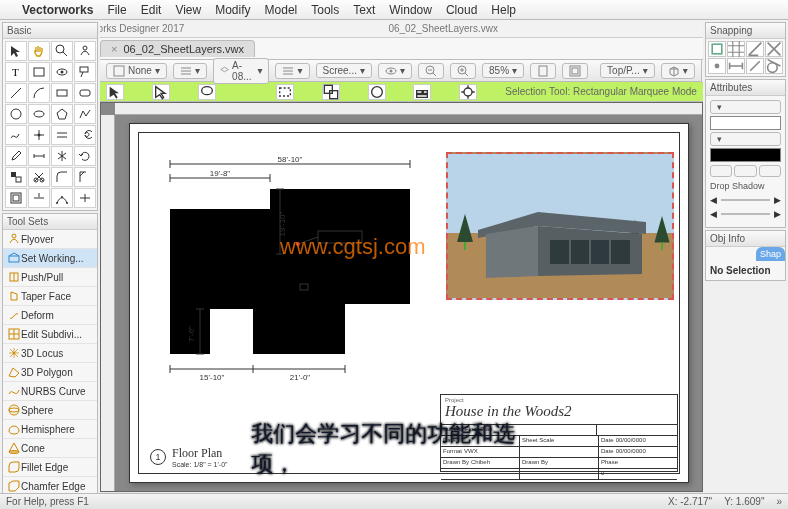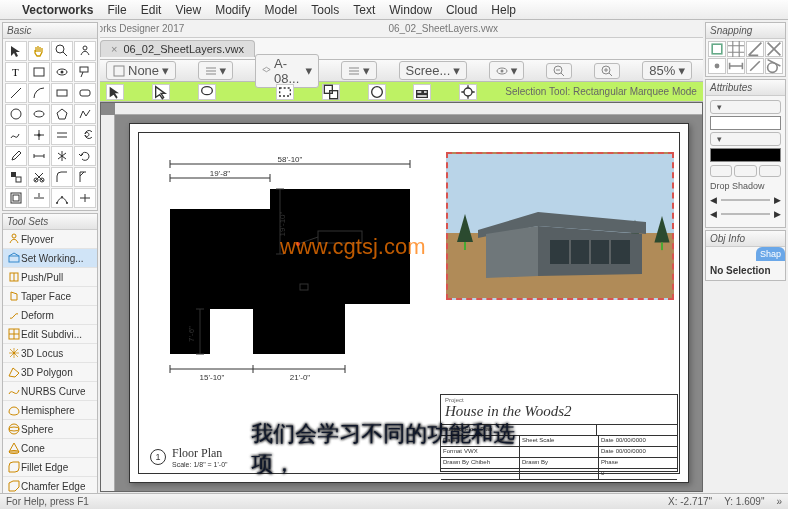--- a/index.html
+++ b/index.html
@@ -69,23 +69,23 @@
 }
 .tabstrip .close { color: #888; font-size: 11px; }
 
 
 .toolbar-row {
   height: 22px;
   background: linear-gradient(#fafafa, #e6e6e6);
   border-bottom: 1px solid #bbb;
   display: flex;
   align-items: center;
-  gap: 22px;
+  gap: 6px;
   padding: 0 6px;
-  font-size: 13px;
+  font-size: 10px;
   margin-left: 100px;
   margin-right: 85px;
 }
 .tb-btn {
   background: #f4f4f4;
   border: 1px solid #bbb;
   border-radius: 3px;
   padding: 1px 6px;
   display: flex;
   align-items: center;
@@ -128,21 +128,20 @@
   border: 1px solid #bbb;
   margin: 2px;
   background: #f6f6f6;
 }
 .palette-title {
   font-size: 10px;
   padding: 2px 4px;
   background: linear-gradient(#fafafa,#e4e4e4);
   border-bottom: 1px solid #ccc;
   color: #555;
-  font-style: italic;
 }
 .tool-grid {
   display: grid;
   grid-template-columns: repeat(4, 1fr);
   gap: 1px;
   padding: 2px;
 }
 .tool {
   width: 22px; height: 20px;
   background: #fff;
@@ -554,30 +553,30 @@
           <span class="lbl">3D Polygon</span>
         </div>
         <div class="toolset-item">
           <svg viewBox="0 0 14 14">
             <path d="M2 10c3-7 7 5 10-4" fill="none" stroke="#c80"></path>
           </svg>
           <span class="lbl">NURBS Curve</span>
         </div>
         <div class="toolset-item">
           <svg viewBox="0 0 14 14">
-            <path d="M2 9a5 3 0 0 0 10 0 5 5 0 0 0-10 0" fill="none" stroke="#c80"></path>
-          </svg>
-          <span class="lbl">Hemisphere</span>
-        </div>
-        <div class="toolset-item">
-          <svg viewBox="0 0 14 14">
             <circle cx="7" cy="7" r="5" fill="none" stroke="#c80"></circle>
             <ellipse cx="7" cy="7" rx="5" ry="2" fill="none" stroke="#c80"></ellipse>
           </svg>
           <span class="lbl">Sphere</span>
+        </div>
+        <div class="toolset-item">
+          <svg viewBox="0 0 14 14">
+            <path d="M2 9a5 3 0 0 0 10 0 5 5 0 0 0-10 0" fill="none" stroke="#c80"></path>
+          </svg>
+          <span class="lbl">Hemisphere</span>
         </div>
         <div class="toolset-item">
           <svg viewBox="0 0 14 14">
             <path d="M7 2 12 11H2z" fill="none" stroke="#c80"></path>
             <ellipse cx="7" cy="11" rx="5" ry="1.5" fill="none" stroke="#c80"></ellipse>
           </svg>
           <span class="lbl">Cone</span>
         </div>
         <div class="toolset-item">
           <svg viewBox="0 0 14 14">

